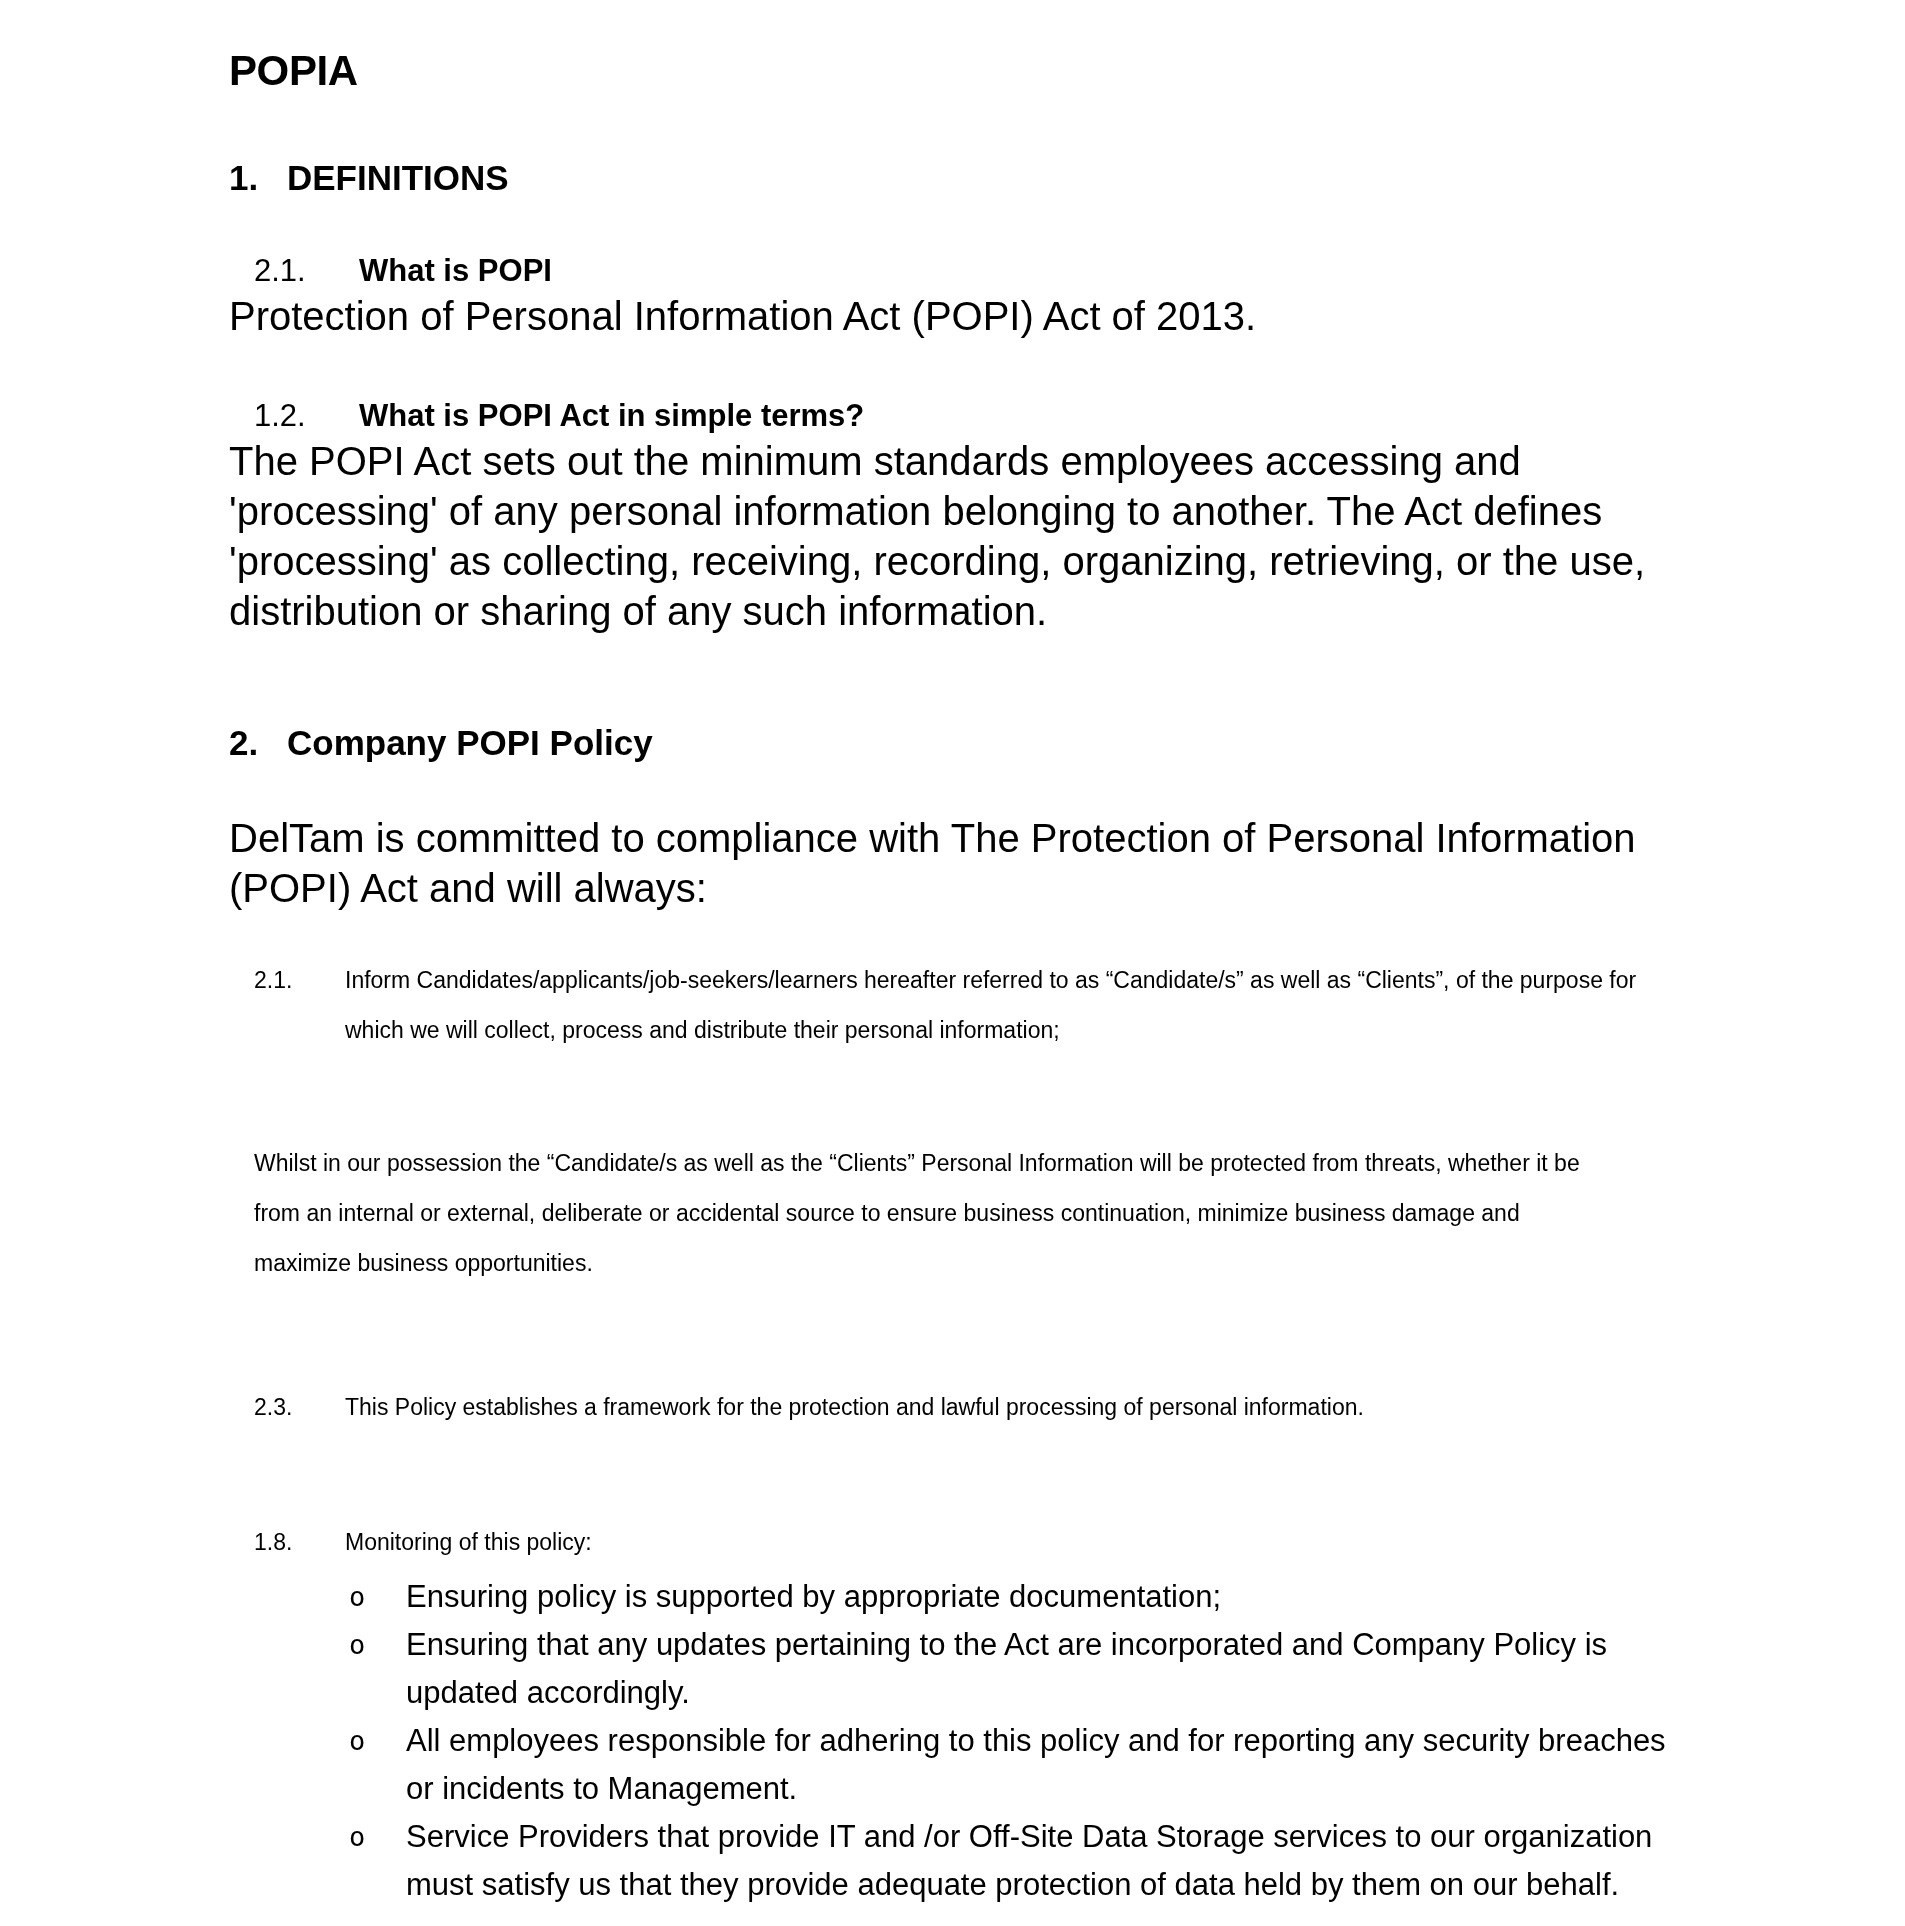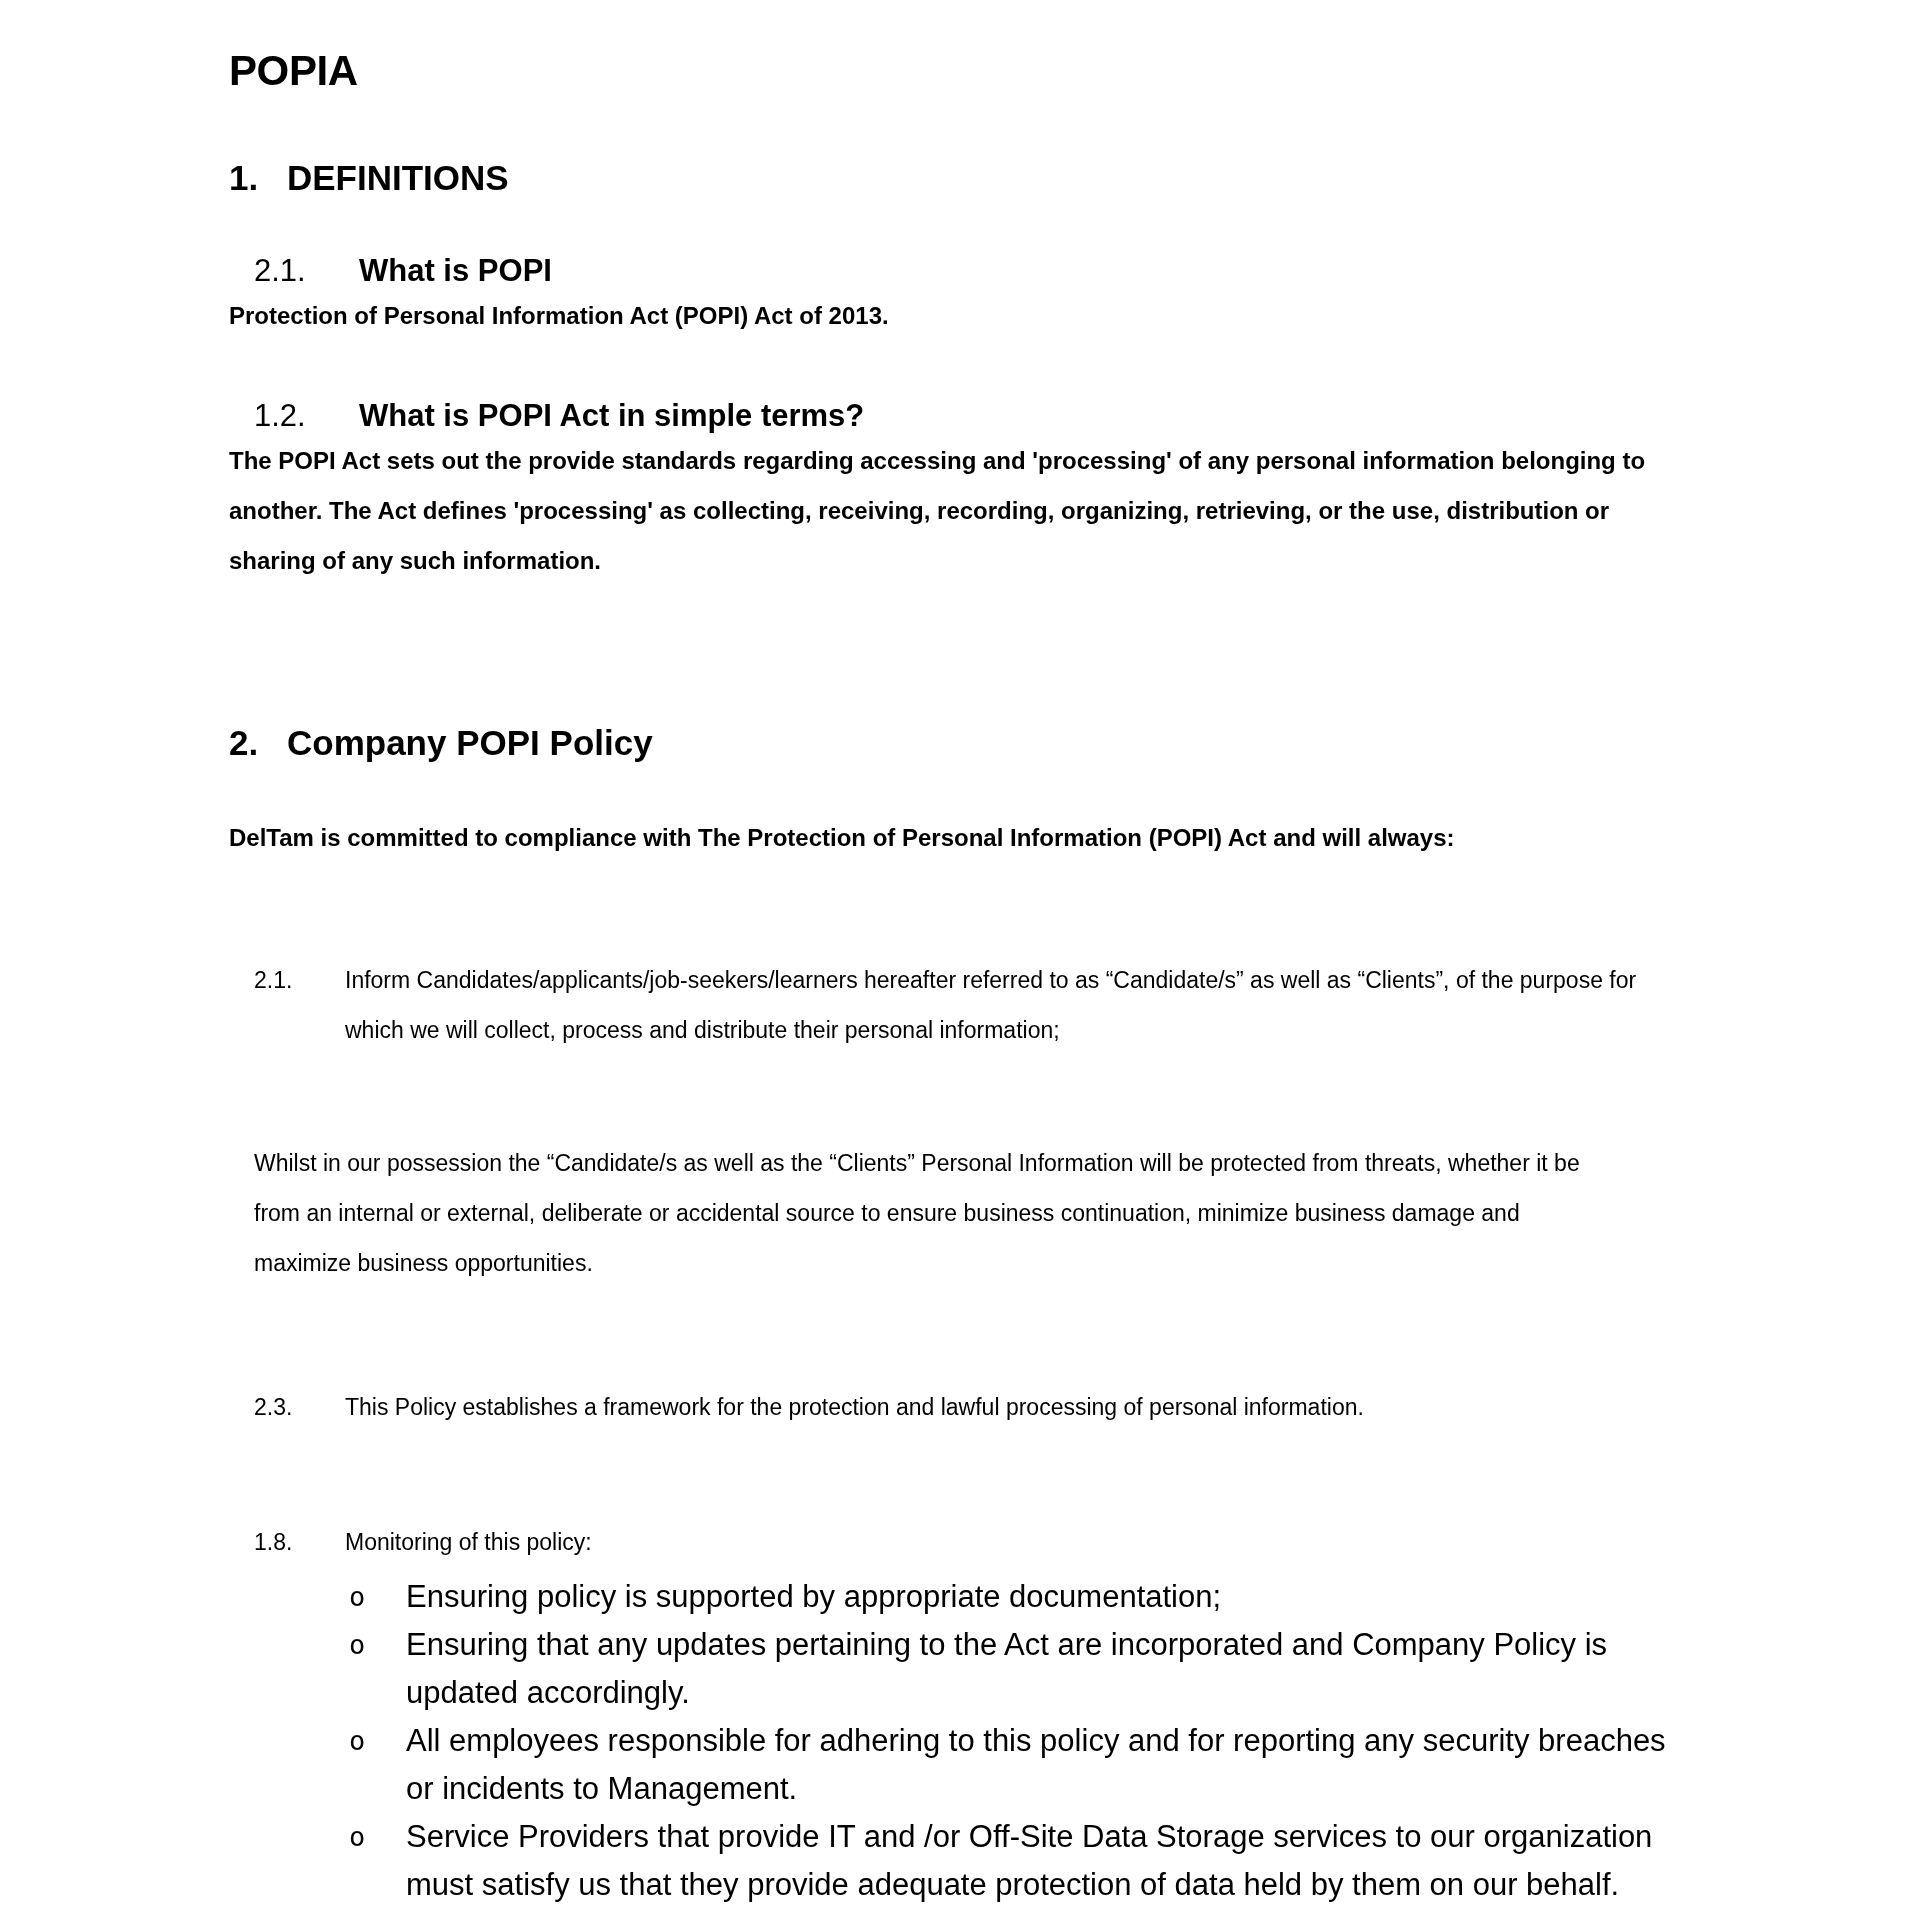--- a/index.html
+++ b/index.html
@@ -48,23 +48,22 @@
   }
   .subh .num { width: 89px; flex: none; font-weight: 400; }
   .subh .ht  { font-weight: 700; margin-left: 16px; }
   .sub11 { top: 246px; }
   .sub12 { top: 391px; }
 
   
   .para {
     left: 229px;
     width: 1445px;
-    font-size: 24px;
+    font-size: 40px;
     line-height: 50px;
-    font-weight: bold;
   }
   .b11   { top: 291px; }
   .p12   { top: 436px; }
   .intro { top: 813px; }
 
   
   .item {
     left: 254px;
     display: flex;
     font-size: 23px;
@@ -107,21 +106,21 @@
 <div class="abs subh sub11">
   <span class="num">2.1.</span>
   <span class="ht">What is POPI</span>
 </div>
 <div class="abs para b11">Protection of Personal Information Act (POPI) Act of 2013.</div>
 
 <div class="abs subh sub12">
   <span class="num">1.2.</span>
   <span class="ht">What is POPI Act in simple terms?</span>
 </div>
-<div class="abs para p12">The POPI Act sets out the provide standards regarding accessing and 'processing' of any personal information belonging to another. The Act defines 'processing' as collecting, receiving, recording, organizing, retrieving, or the use, distribution or sharing of any such information.</div>
+<div class="abs para p12">The POPI Act sets out the minimum standards employees accessing and 'processing' of any personal information belonging to another. The Act defines 'processing' as collecting, receiving, recording, organizing, retrieving, or the use, distribution or sharing of any such information.</div>
 
 <div class="abs h2 h2-2">
   <span class="num">2.</span>
   <span class="ht">Company POPI Policy</span>
 </div>
 <div class="abs para intro">DelTam is committed to compliance with The Protection of Personal Information (POPI) Act and will always:</div>
 
 <div class="abs item i21">
   <span class="num">2.1.</span>
   <span class="itext">Inform Candidates/applicants/job-seekers/learners hereafter referred to as “Candidate/s” as well as “Clients”, of the purpose for which we will collect, process and distribute their personal information;</span>

